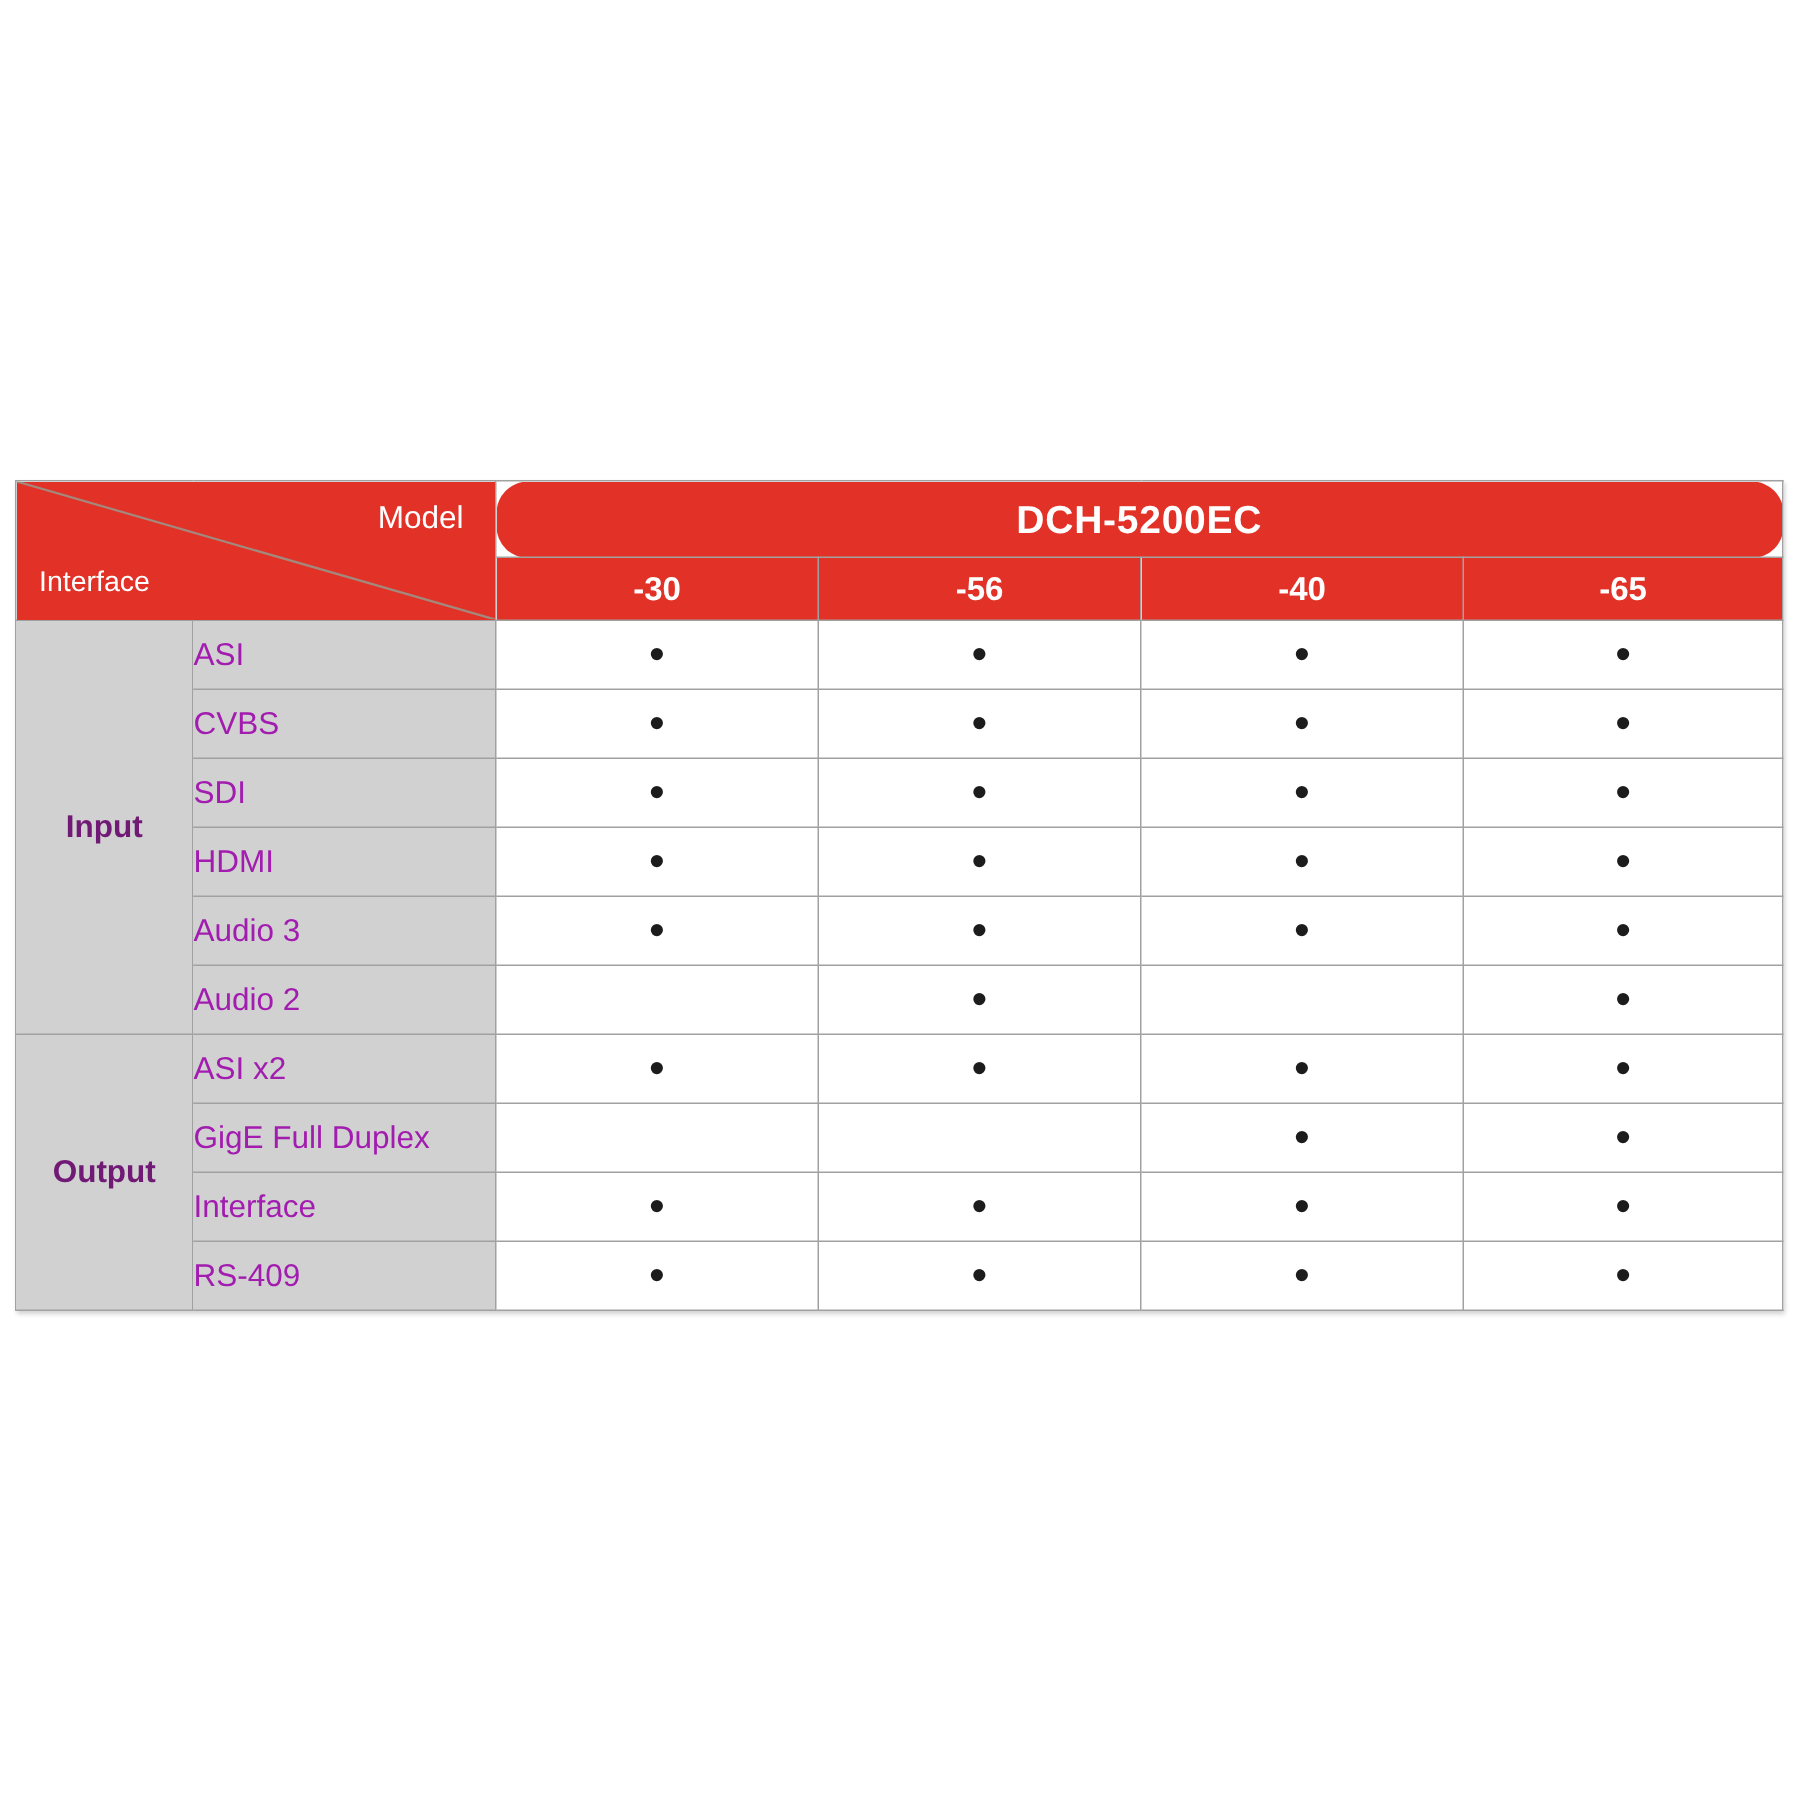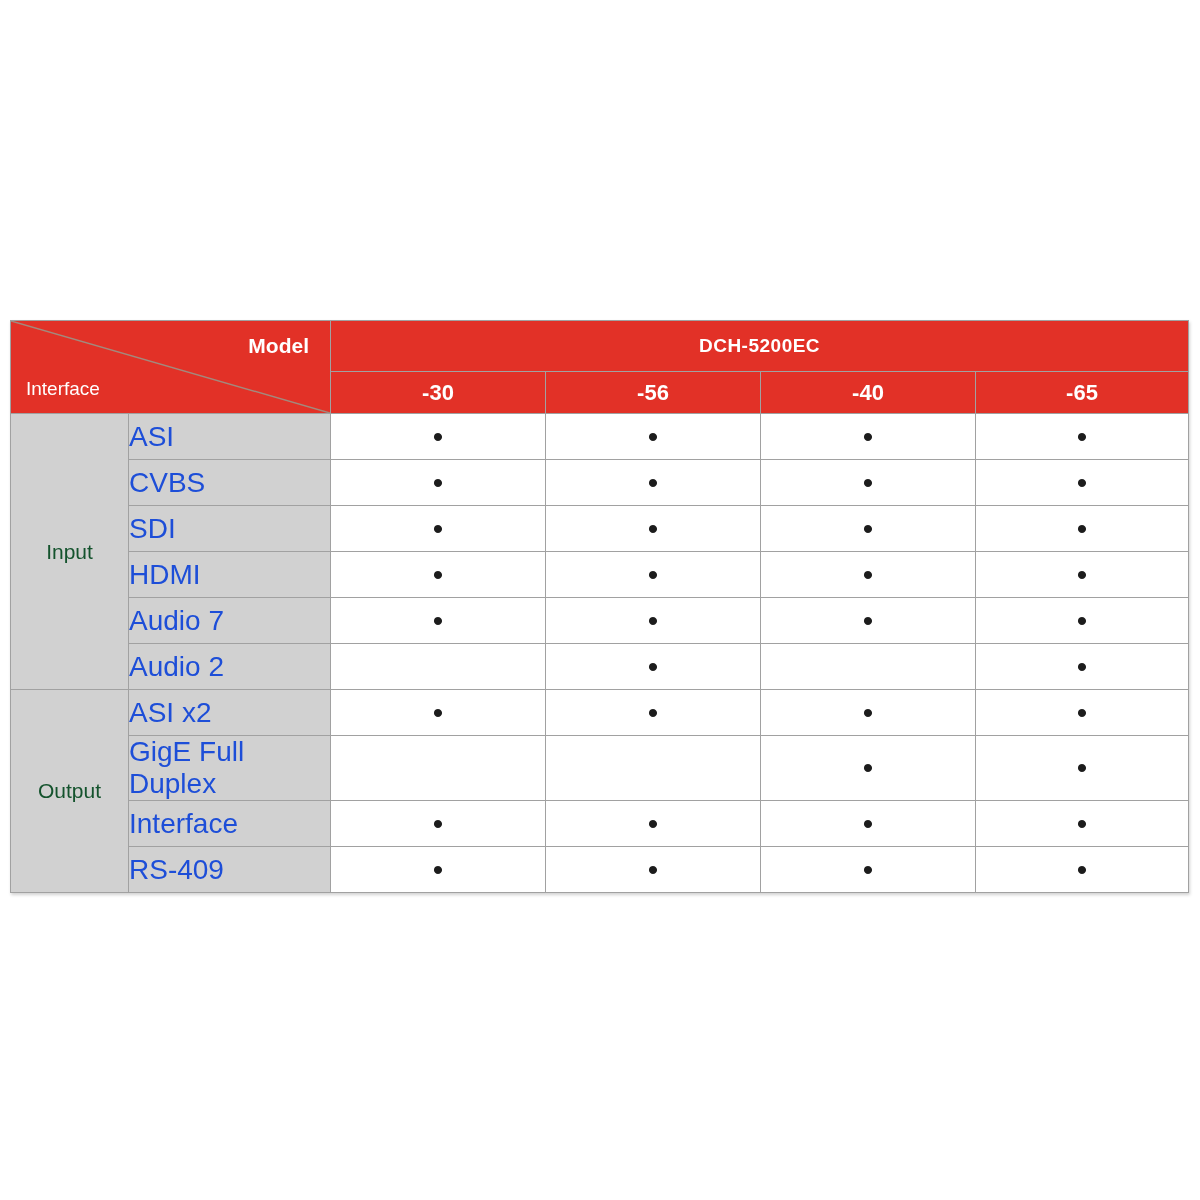--- a/index.html
+++ b/index.html
@@ -28,24 +28,25 @@
     overflow: hidden;
   }
   
   thead th {
     background: #e23127;
     color: #ffffff;
     border-color: #a3897d;
   }
   th.family-cell {
     height: 51px;
-    font-size: 19px;
+    font-size: 26px;
     font-weight: bold;
     text-align: center;
     letter-spacing: 0.5px;
+    border-radius: 21px;
   }
   th.model-col {
     height: 42px;
     font-size: 22px;
     font-weight: bold;
     text-align: center;
     margin-top: 48px;
   }
   
   th.corner-cell {
@@ -56,47 +57,48 @@
     position: absolute;
     left: 0; top: 0;
     width: 100%; height: 100%;
     display: block;
   }
   .corner-cell .corner-top {
     position: absolute;
     top: 13px;
     right: 21px;
     font-size: 21px;
-    font-weight: bold;
+    font-weight: normal;
     color: #ffffff;
   }
   .corner-cell .corner-bottom {
     position: absolute;
     bottom: 13px;
     left: 15px;
     font-size: 19px;
     font-weight: normal;
     color: #ffffff;
   }
   
   tbody td { height: 46px; }
   td.group-cell {
     background: #d1d1d1;
     text-align: center;
     vertical-align: middle;
     font-size: 21px;
-    color: #14532d;
+    color: #701a75;
+    font-weight: bold;
   }
   td.label-cell {
     background: #d1d1d1;
     text-align: left;
     vertical-align: middle;
     padding-left: 17px;
-    font-size: 28px;
-    color: #1d4ed8;
+    font-size: 21px;
+    color: #a21caf;
   }
   td.dot-cell {
     background: #ffffff;
     text-align: center;
     vertical-align: middle;
     font-size: 30px;
     line-height: 44px;
     color: #1c1c1c;
   }
 </style>
@@ -156,21 +158,21 @@
         <td class="dot-cell">•</td>
       </tr>
       <tr>
         <td class="label-cell">HDMI</td>
         <td class="dot-cell">•</td>
         <td class="dot-cell">•</td>
         <td class="dot-cell">•</td>
         <td class="dot-cell">•</td>
       </tr>
       <tr>
-        <td class="label-cell">Audio 7</td>
+        <td class="label-cell">Audio 3</td>
         <td class="dot-cell">•</td>
         <td class="dot-cell">•</td>
         <td class="dot-cell">•</td>
         <td class="dot-cell">•</td>
       </tr>
       <tr>
         <td class="label-cell">Audio 2</td>
         <td class="dot-cell"></td>
         <td class="dot-cell">•</td>
         <td class="dot-cell"></td>

